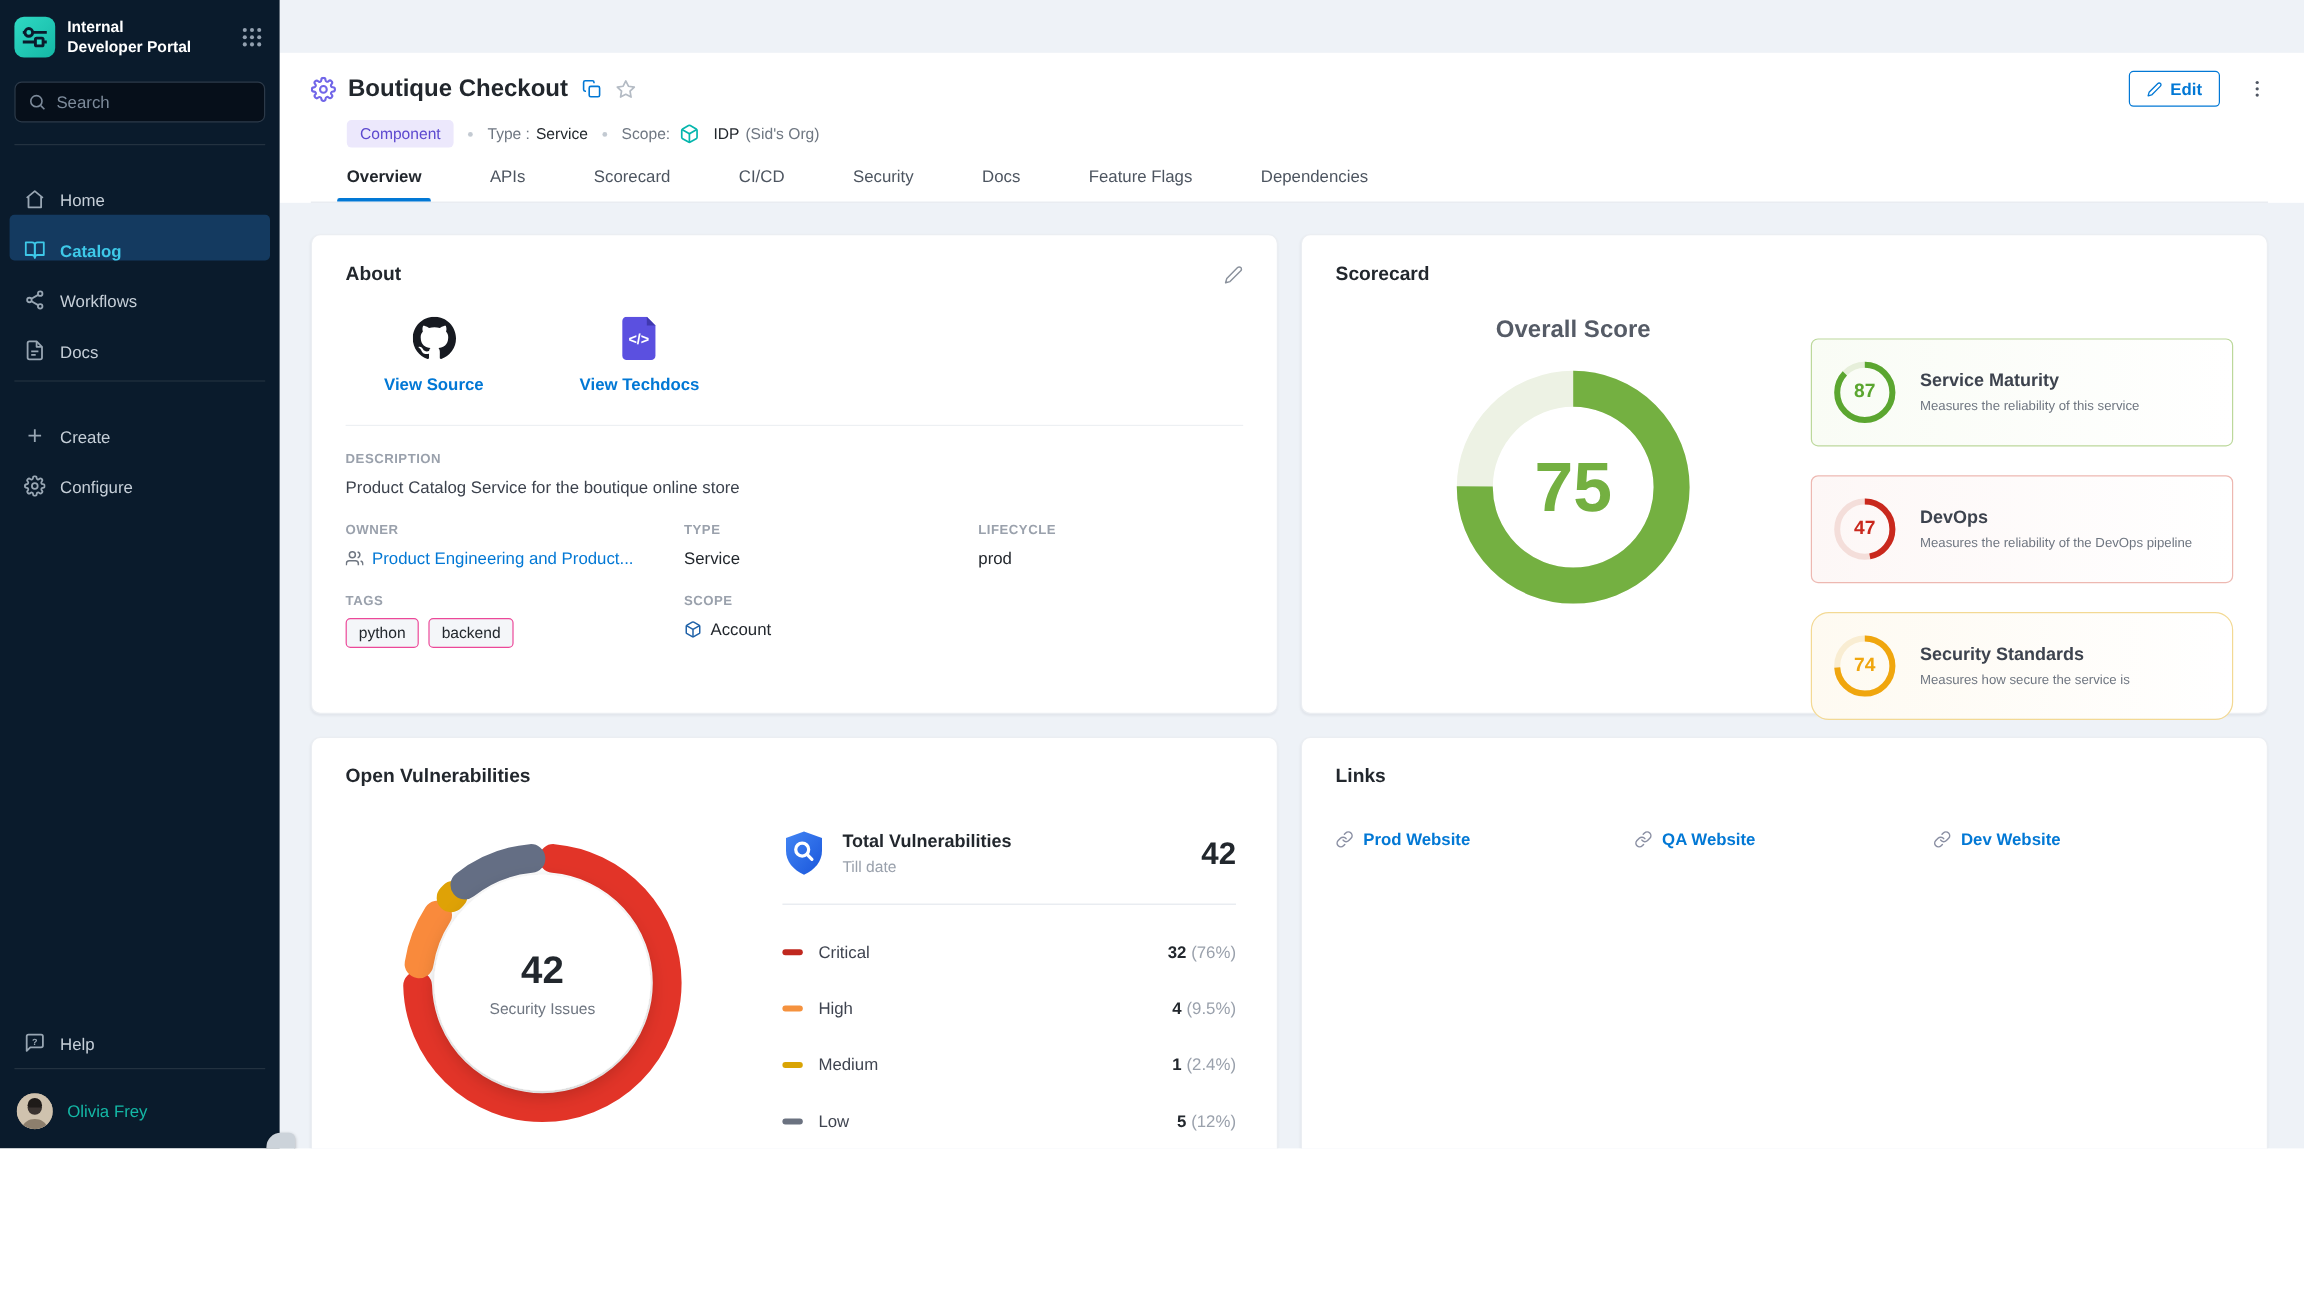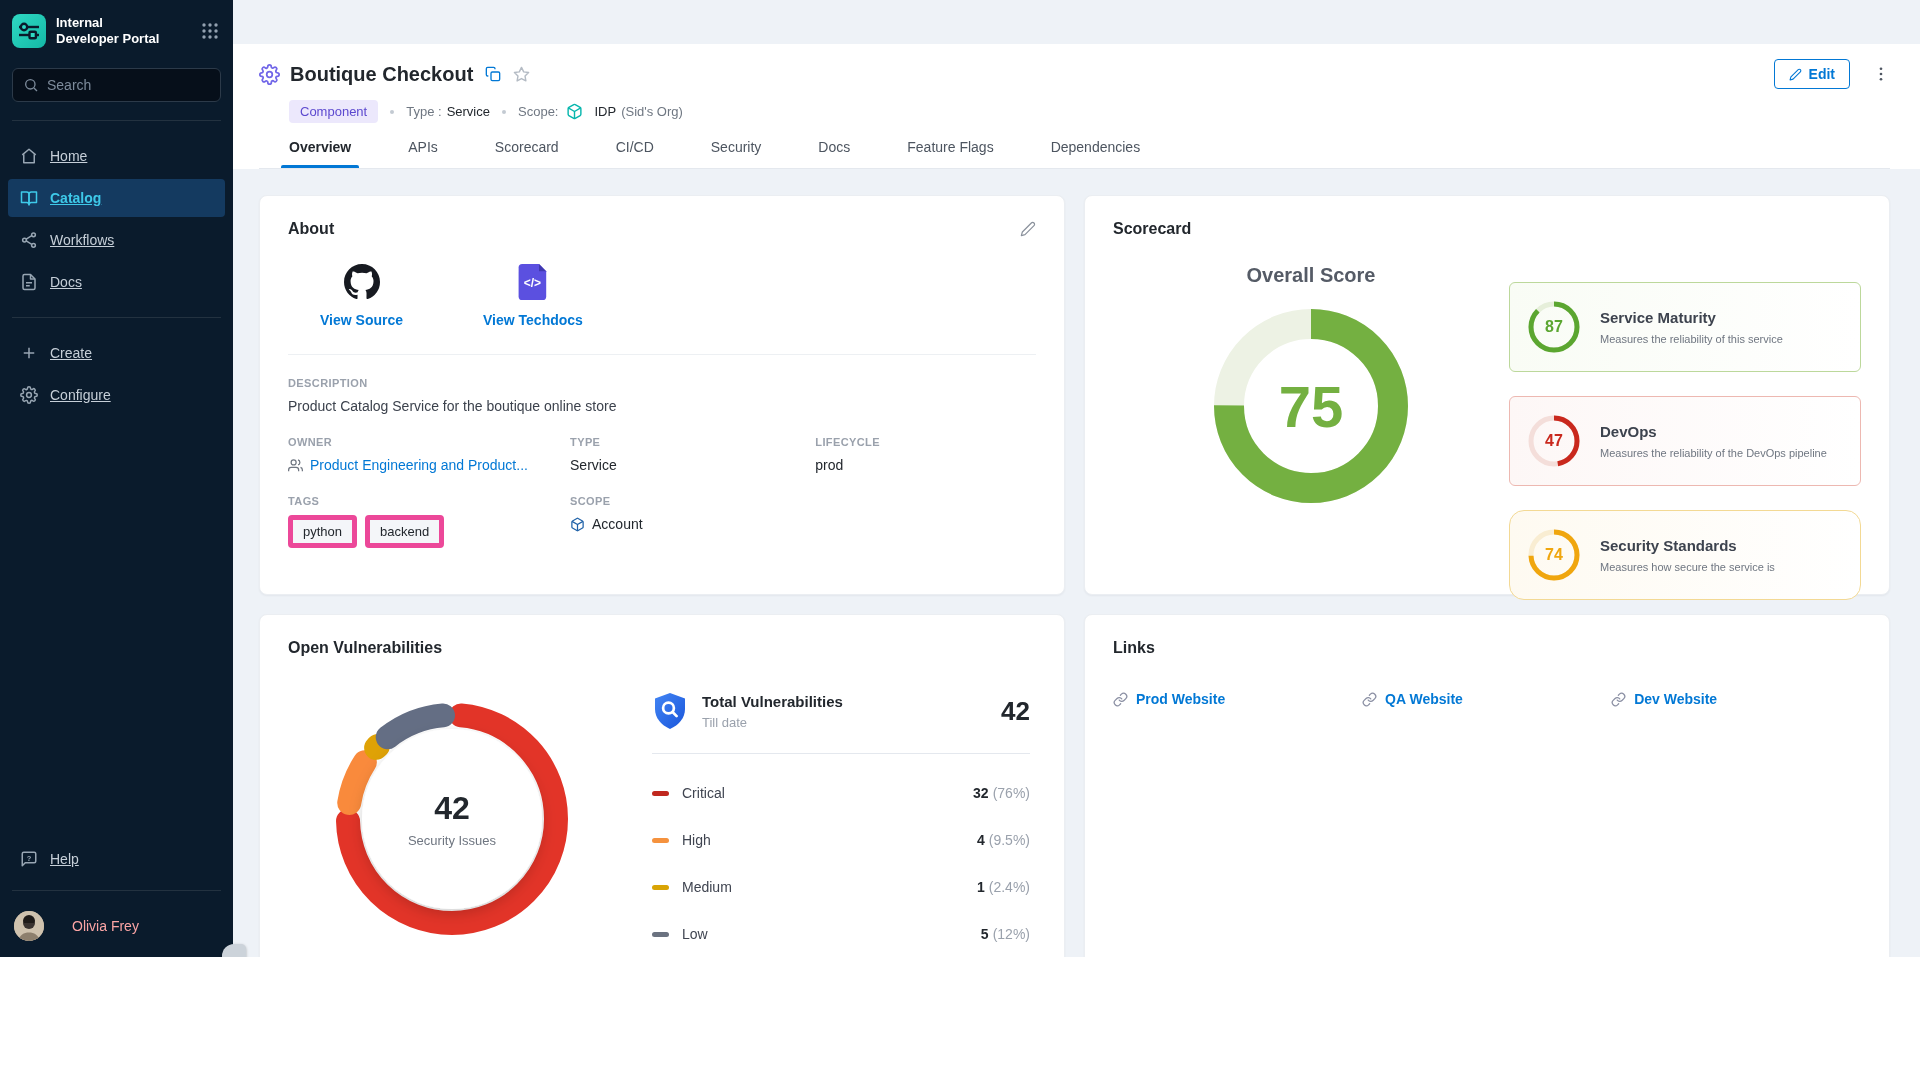--- a/index.html
+++ b/index.html
@@ -12,26 +12,26 @@
   .logo-badge { width:34px; height:34px; border-radius:8px; background:linear-gradient(135deg,#2fd9c3,#14b8a6); position:relative; flex:none; }
   .logo-badge svg { position:absolute; inset:0; }
   .logo-text { margin-left:10px; display:flex; flex-direction:column; font-size:13px; font-weight:700; color:#fff; line-height:1.25; flex:1; }
   .grid-icon { color:#93a1b0; display:flex; }
   .search-box { margin:10px 12px 4px; height:34px; background:#060f1a; border:1px solid #2c3a49; border-radius:6px; display:flex; align-items:center; padding:0 10px; }
   .search-box svg { flex:none; color:#7d8b9b; }
   .search-box input { background:transparent; border:none; outline:none; color:#c6cfd8; font-size:14px; margin-left:8px; width:100%; font-family:"Liberation Sans",sans-serif; }
   .search-box input::placeholder { color:#7d8b9b; }
   .sb-divider { height:1px; background:#233240; margin:14px 12px; }
   .sb-divider.tight { margin:10px 12px; }
-  .nav-item { display:flex; align-items:center; height:38px; margin:2px 8px; padding:0 12px; border-radius:4px; font-size:14px; color:#c6cfd8; cursor:pointer;text-decoration:underline; }
+  .nav-item { display:flex; align-items:flex-end; height:38px; margin:2px 8px; padding:0 12px; border-radius:4px; font-size:14px; color:#c6cfd8; cursor:pointer; }
   .nav-item svg { color:#98a6b3; margin-right:12px; flex:none; }
   .nav-item.active { background:#143a60; color:#3ec9e9; font-weight:700; }
   .nav-item.active svg { color:#3ec9e9; }
   .sb-spacer { flex:1; }
-  .user-row { display:flex; align-items:center; padding:10px 14px 16px; font-size:14px; color:#fca5a5;gap:16px; }
+  .user-row { display:flex; align-items:center; padding:10px 14px 16px; font-size:14px; color:#14b8a6; }
   .avatar { width:30px; height:30px; border-radius:50%; overflow:hidden; background:#b9a894; margin-right:12px; flex:none; }
   .collapse-handle { position:absolute; left:222px; top:944px; width:24px; height:50px; background:#ccd3da; border-radius:12px 5px 5px 12px; display:flex; align-items:center; justify-content:center; z-index:5; cursor:pointer; box-shadow:0 1px 3px rgba(0,0,0,.3); }
   .collapse-handle span { width:0; height:0; border-top:6px solid transparent; border-bottom:6px solid transparent; border-right:8px solid #1c232b; }
 
   
   .main { flex:1; display:flex; flex-direction:column; height:100%; overflow:hidden; }
   .page-header { background:#fff; padding:15px 30px 0 26px;margin-top:44px; }
   .title-row { display:flex; align-items:center; }
   .gear-purple { color:#7166e8; display:flex; margin-right:10px; }
   .page-title { font-size:20px; font-weight:700; color:#22272d; }
@@ -65,21 +65,21 @@
   .about-link { display:flex; flex-direction:column; align-items:center; cursor:pointer; }
   .about-link .lbl { margin-top:12px; font-size:14px; font-weight:700; color:#0278d5; }
   .hr { height:1px; background:#edf0f3; margin:26px 0 0; }
   .field-label { font-size:11px; font-weight:700; letter-spacing:.4px; color:#9aa1ac; }
   .desc-block { margin-top:22px; }
   .desc-text { margin-top:9px; font-size:14px; color:#3c424d; }
   .about-grid { display:grid; grid-template-columns:1.15fr 1fr .9fr; margin-top:22px; }
   .about-grid .val { margin-top:9px; font-size:14px; color:#22272d; display:flex; align-items:center; }
   .owner-link { color:#0278d5; margin-left:7px; cursor:pointer; }
   .owner-icon { color:#6f7681; display:flex; }
-  .tag-chip { background:#f4f6f9; border:5px solid #ec4899; border-radius:4px; padding:4px 10px; font-size:13px; color:#22272d; margin-right:8px; }
+  .tag-chip { background:#f4f6f9; border:1px solid #ec4899; border-radius:4px; padding:4px 10px; font-size:13px; color:#22272d; margin-right:8px; }
   .chips { display:flex; margin-top:8px; }
   .scope-val { margin-top:9px; font-size:14px; color:#22272d; display:flex; align-items:center; gap:7px; }
   .cube-blue { color:#2062a8; display:flex; }
 
   
   .score-body { display:flex; margin-top:4px; }
   .overall-col { flex:1; display:flex; flex-direction:column; align-items:center; }
   .overall-title { margin-top:22px; font-size:20px; font-weight:700; color:#555b66; }
   .donut-wrap { position:relative; width:210px; height:210px; margin-top:14px; }
   .donut-wrap svg { position:absolute; inset:0; }

